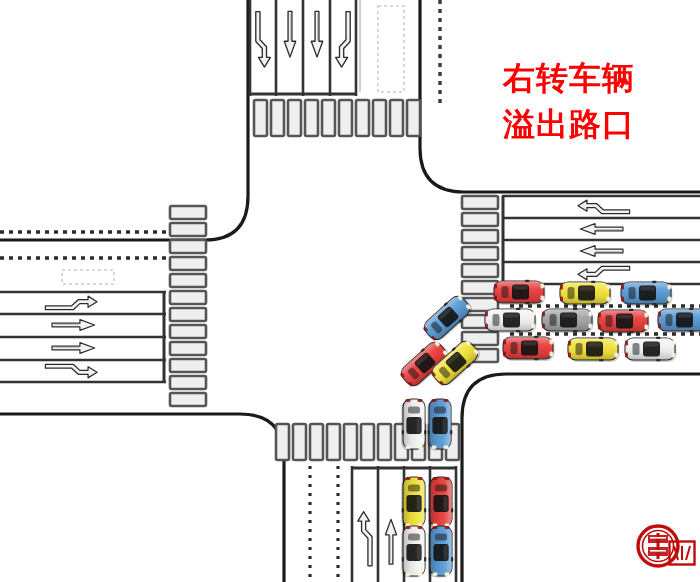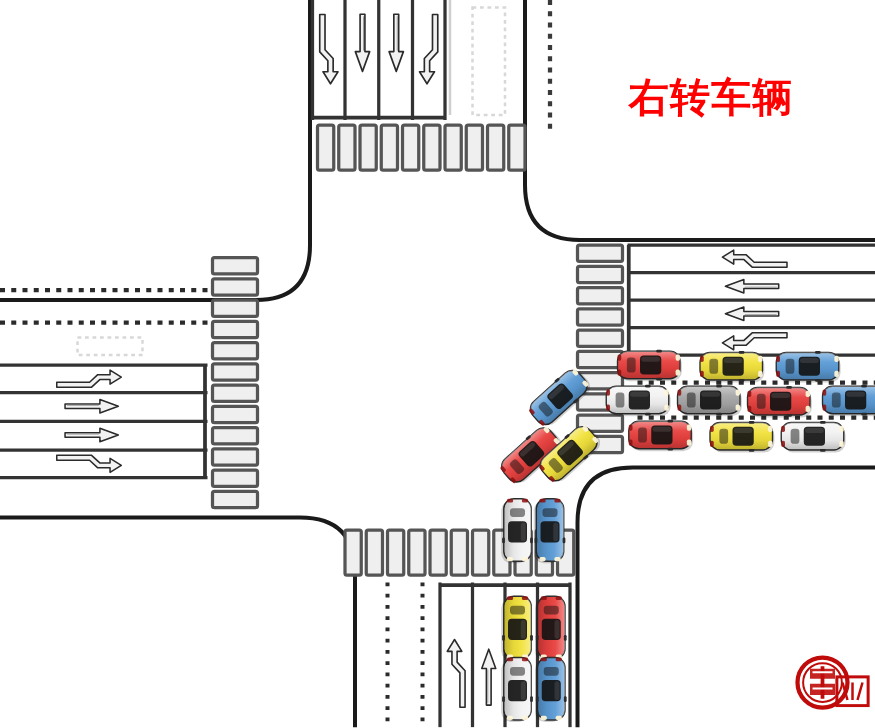--- a/index.html
+++ b/index.html
@@ -530,20 +530,21 @@
           <rect x="-25" y="-8.5" width="3" height="5" rx="1.3" ry="1.3" fill="#8d1111" opacity="0.85"></rect>
           <rect x="-25" y="3.5" width="3" height="5" rx="1.3" ry="1.3" fill="#8d1111" opacity="0.85"></rect>
           <rect x="6" y="-12.3" width="4.5" height="2.2" rx="1" ry="1" fill="#2b2b2b"></rect>
           <rect x="6" y="10.1" width="4.5" height="2.2" rx="1" ry="1" fill="#2b2b2b"></rect>
         </g>
       </g>
 
   </svg>
 
   <div class="annotation" id="ann-line1">右转车辆</div>
+  <div class="annotation" id="ann-line2">溢出路口</div>
 
   <svg class="wm" id="wm-seal" viewBox="0 0 44 44">
     <circle cx="22" cy="22" r="20" fill="none" stroke="#c00b0b" stroke-width="3.4"></circle>
     <circle cx="22" cy="22" r="15.5" fill="none" stroke="#c00b0b" stroke-width="1.6"></circle>
     <rect x="12" y="11" width="20" height="8" fill="#c00b0b" opacity="0.9"></rect>
     <rect x="12" y="23" width="20" height="9" fill="#c00b0b" opacity="0.9"></rect>
     <rect x="20.5" y="9" width="3" height="26" fill="#c00b0b"></rect>
     <rect x="14" y="13" width="16" height="1.6" fill="#ffffff"></rect>
     <rect x="14" y="26" width="16" height="1.6" fill="#ffffff"></rect>
   </svg>

